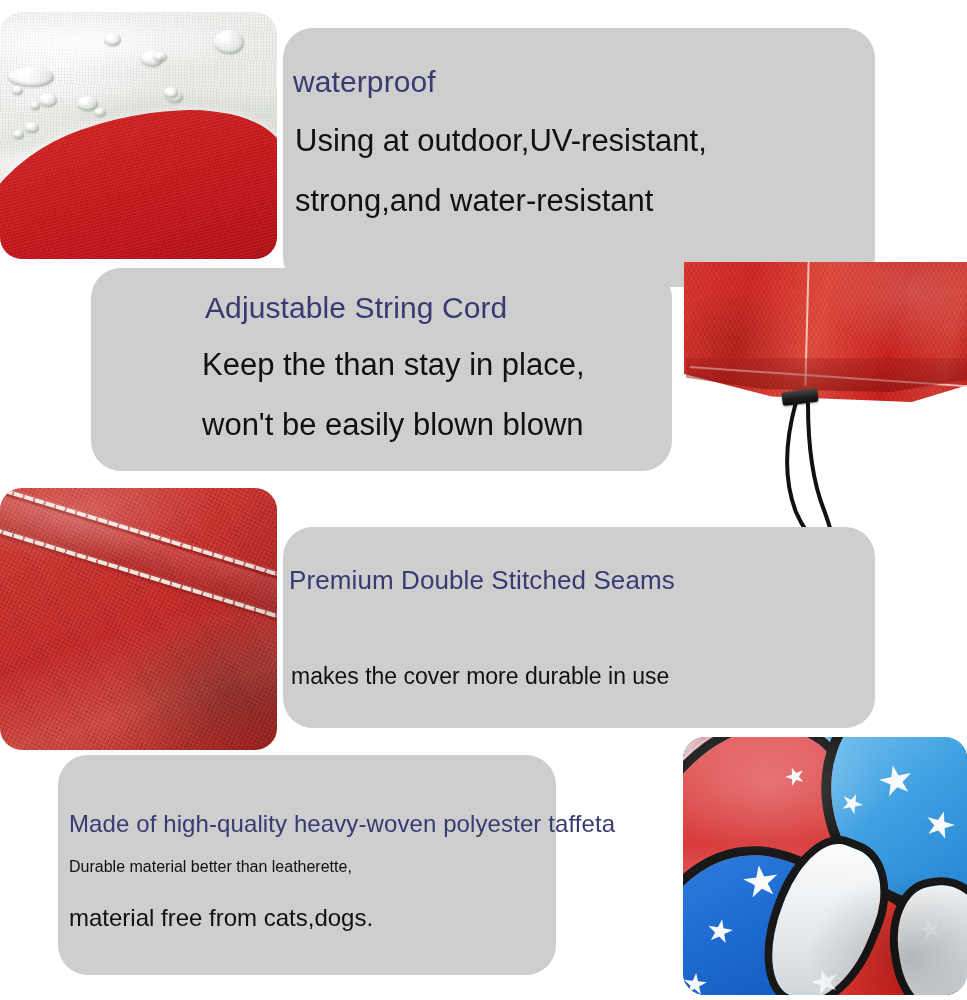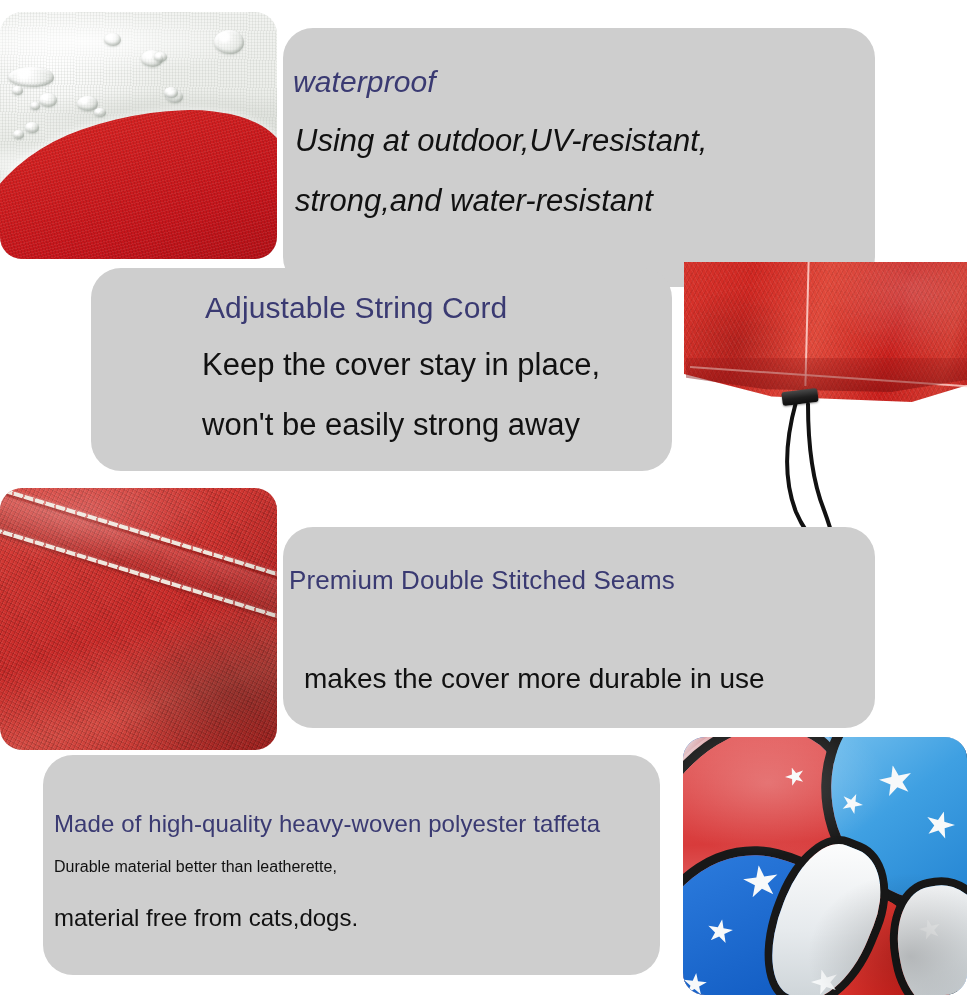--- a/index.html
+++ b/index.html
@@ -39,21 +39,21 @@
   }
   .panel .line {
     color: #111111;
     font-weight: 400;
     white-space: nowrap;
   }
 
   
   #panel-waterproof {
     left: 283px; top: 28px;
-    width: 592px; height: 259px; font-style: italic;
+    width: 592px; height: 259px;
   }
   #panel-waterproof .heading {
     position: absolute; left: 10px; top: 37px;
     font-size: 30px;
   }
   #panel-waterproof .l1 {
     position: absolute; left: 12px; top: 95px;
     font-size: 31px;
   }
   #panel-waterproof .l2 {
@@ -86,28 +86,28 @@
   }
   #panel-seams .heading {
     position: absolute; left: 6px; top: 38px;
     font-size: 26px;
   }
   #panel-seams .l1 {
     position: absolute; left: 8px; top: 88px;
     font-size: 26px;
   }
   #panel-seams .l2 {
-    position: absolute; left: 21px; top: 136px;
-    font-size: 28px;
+    position: absolute; left: 8px; top: 136px;
+    font-size: 23px;
   }
 
   
   #panel-material {
-    left: 43px; top: 755px;
-    width: 617px; height: 220px;
+    left: 58px; top: 755px;
+    width: 498px; height: 220px;
   }
   #panel-material .heading {
     position: absolute; left: 11px; top: 55px;
     font-size: 24px;
   }
   #panel-material .l1 {
     position: absolute; left: 11px; top: 103px;
     font-size: 16px;
   }
   #panel-material .l2 {
@@ -401,22 +401,22 @@
   </div>
 
   <div class="panel" id="panel-waterproof">
     <div class="heading">waterproof</div>
     <div class="line l2">strong,and water-resistant</div>
     <div class="line l1">Using at outdoor,UV-resistant,</div>
   </div>
 
   <div class="panel" id="panel-cord">
     <div class="heading">Adjustable String Cord</div>
-    <div class="line l1">Keep the cover stay in place,</div>
-    <div class="line l2">won't be easily strong away</div>
+    <div class="line l1">Keep the than stay in place,</div>
+    <div class="line l2">won't be easily blown blown</div>
   </div>
 
   <div class="photo" id="photo-cord">
     <div class="coverbody"></div>
     <div class="seam-v"></div>
     <div class="seam-h"></div>
     <div class="hem"></div>
     <svg class="cord" viewBox="0 0 289 340">
       <path d="M118 140 C 108 176, 104 214, 118 250 C 128 274, 144 288, 152 300" fill="none" stroke="#111111" stroke-width="4" stroke-linecap="round"></path>
       <path d="M130 142 C 130 180, 134 218, 146 248 C 154 270, 158 284, 156 300" fill="none" stroke="#111111" stroke-width="4" stroke-linecap="round"></path>

